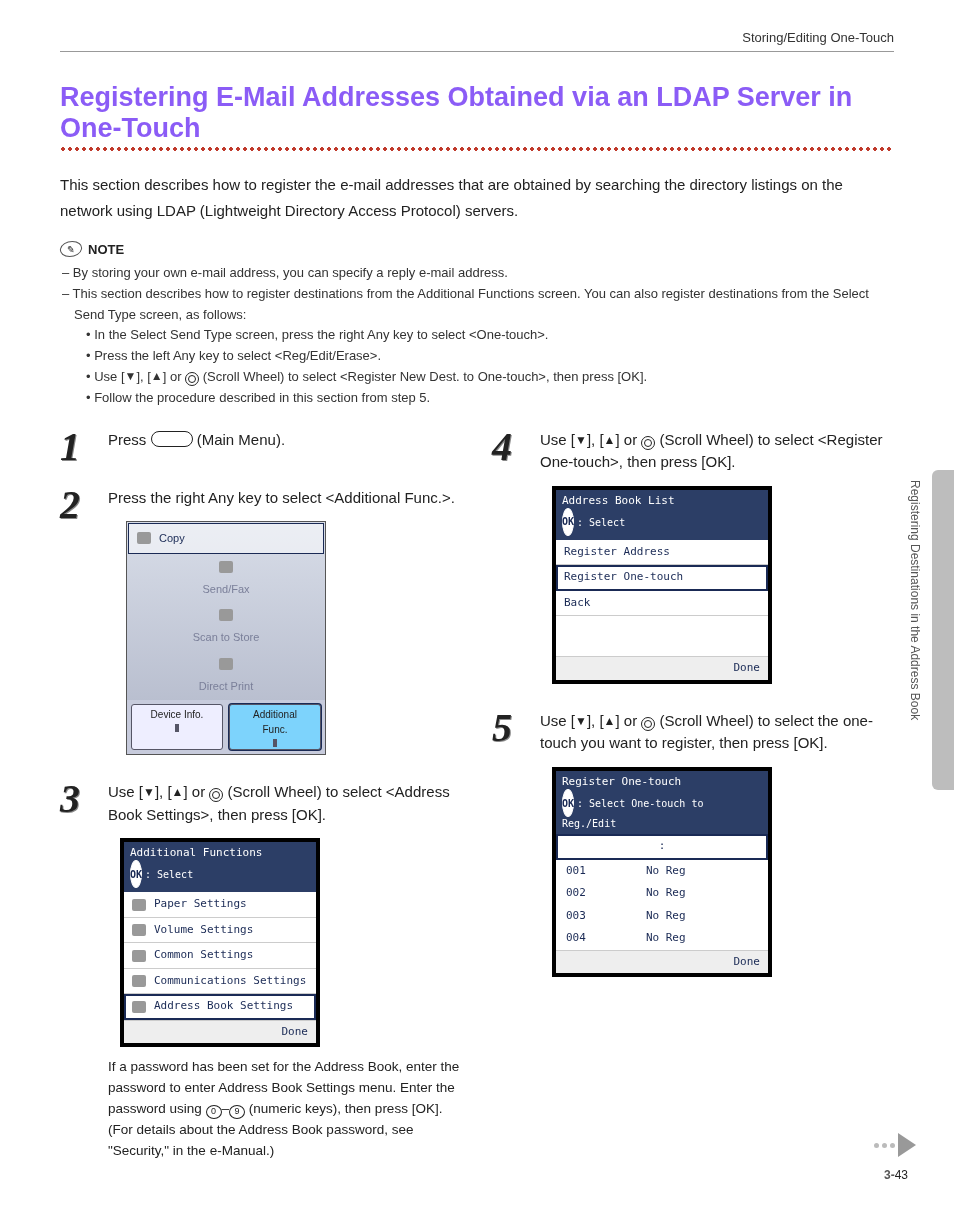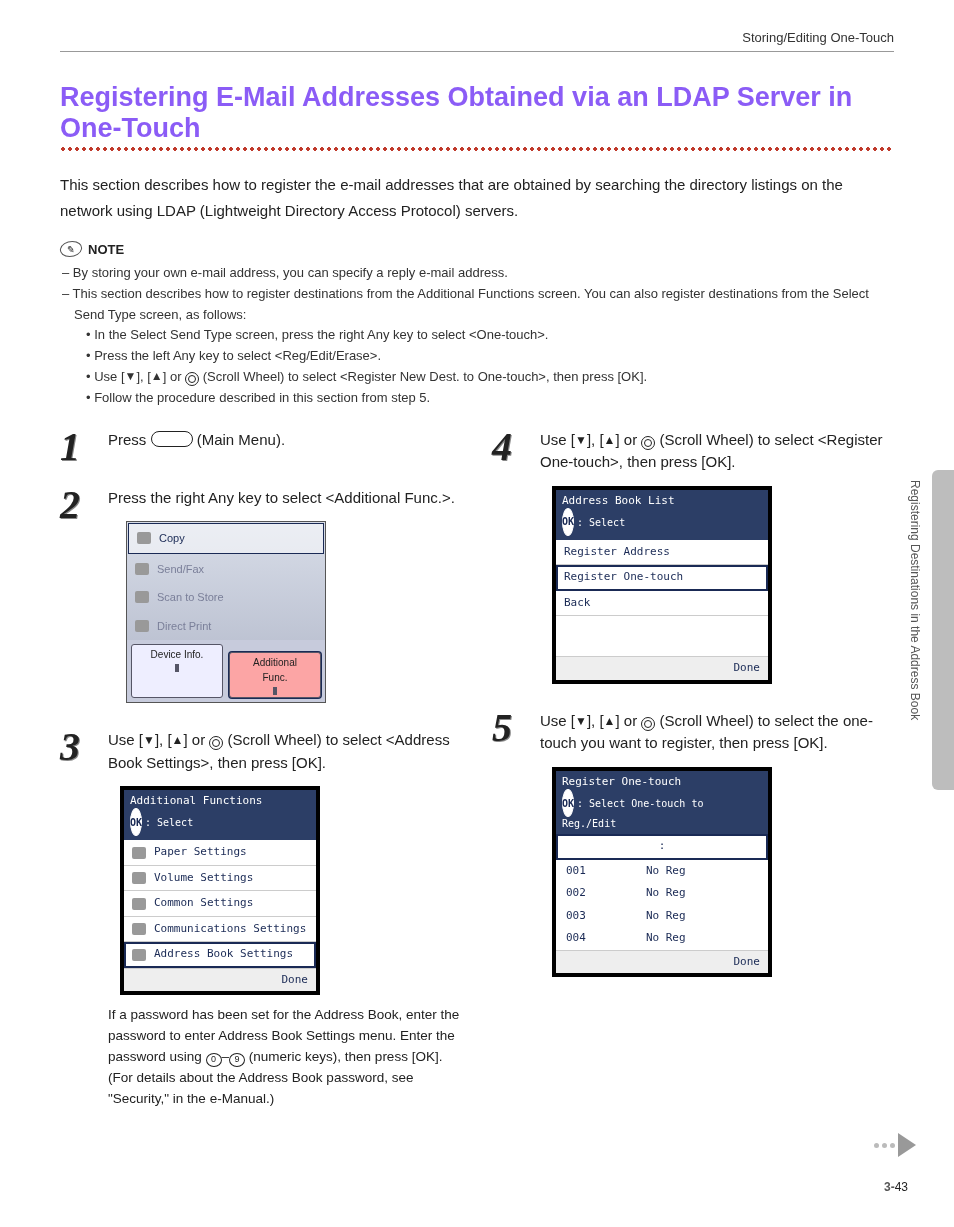--- a/index.html
+++ b/index.html
@@ -165,37 +165,36 @@
     font-family: Arial, sans-serif;
     font-size: 11px;
     margin: 6px 0 4px 18px;
   }
   .menu-screen .mrow {
     display:flex; align-items:center; gap:8px;
     padding: 6px 8px;
     color: #1a2a55;
   }
   .menu-screen .mrow.sel { background: rgba(255,255,255,0.5); border:1px solid #1a2a55; margin:1px; }
-  .menu-screen .mrow.dim { color: #7a7f99; }
+  .menu-screen .mrow.dim { color: #7a7f99; flex-direction: column; }
   .menu-screen .tabs {
     display:flex; gap:6px; padding:4px; justify-content: space-between;
     background: #c7cbdc;
   }
   .menu-screen .tab {
     flex:1; text-align:center;
     border:1px solid #556;
     border-radius:3px;
     padding:2px 12px;
     font-size:10px;
     background:#eef;
   }
   .menu-screen .tab.sel {
-    background:#fca5a5;
+    background:#7dd3fc;
     box-shadow: 0 0 0 1px #1a2a55;
-    margin-top: 8px;
   }
   .menu-screen .tab-handle {
     width:4px; height:8px; background:#556;
     margin: 2px auto 0;
   }
   
   .side-text {
     position: absolute;
     right: 32px;
     top: 480px;
@@ -208,21 +207,21 @@
     right: 0;
     top: 470px;
     width: 22px;
     height: 320px;
     background: #bdbdbd;
     border-radius: 6px 0 0 6px;
   }
   .page-num {
     position: absolute;
     right: 46px;
-    bottom: 33px;
+    bottom: 45px;
     font-size: 12px;
   }
   .page-num b { color: #555; }
   .pager-arrow {
     position: absolute;
     right: 38px;
     bottom: 70px;
     display:flex; align-items:center; gap:3px;
     color:#999;
   }

